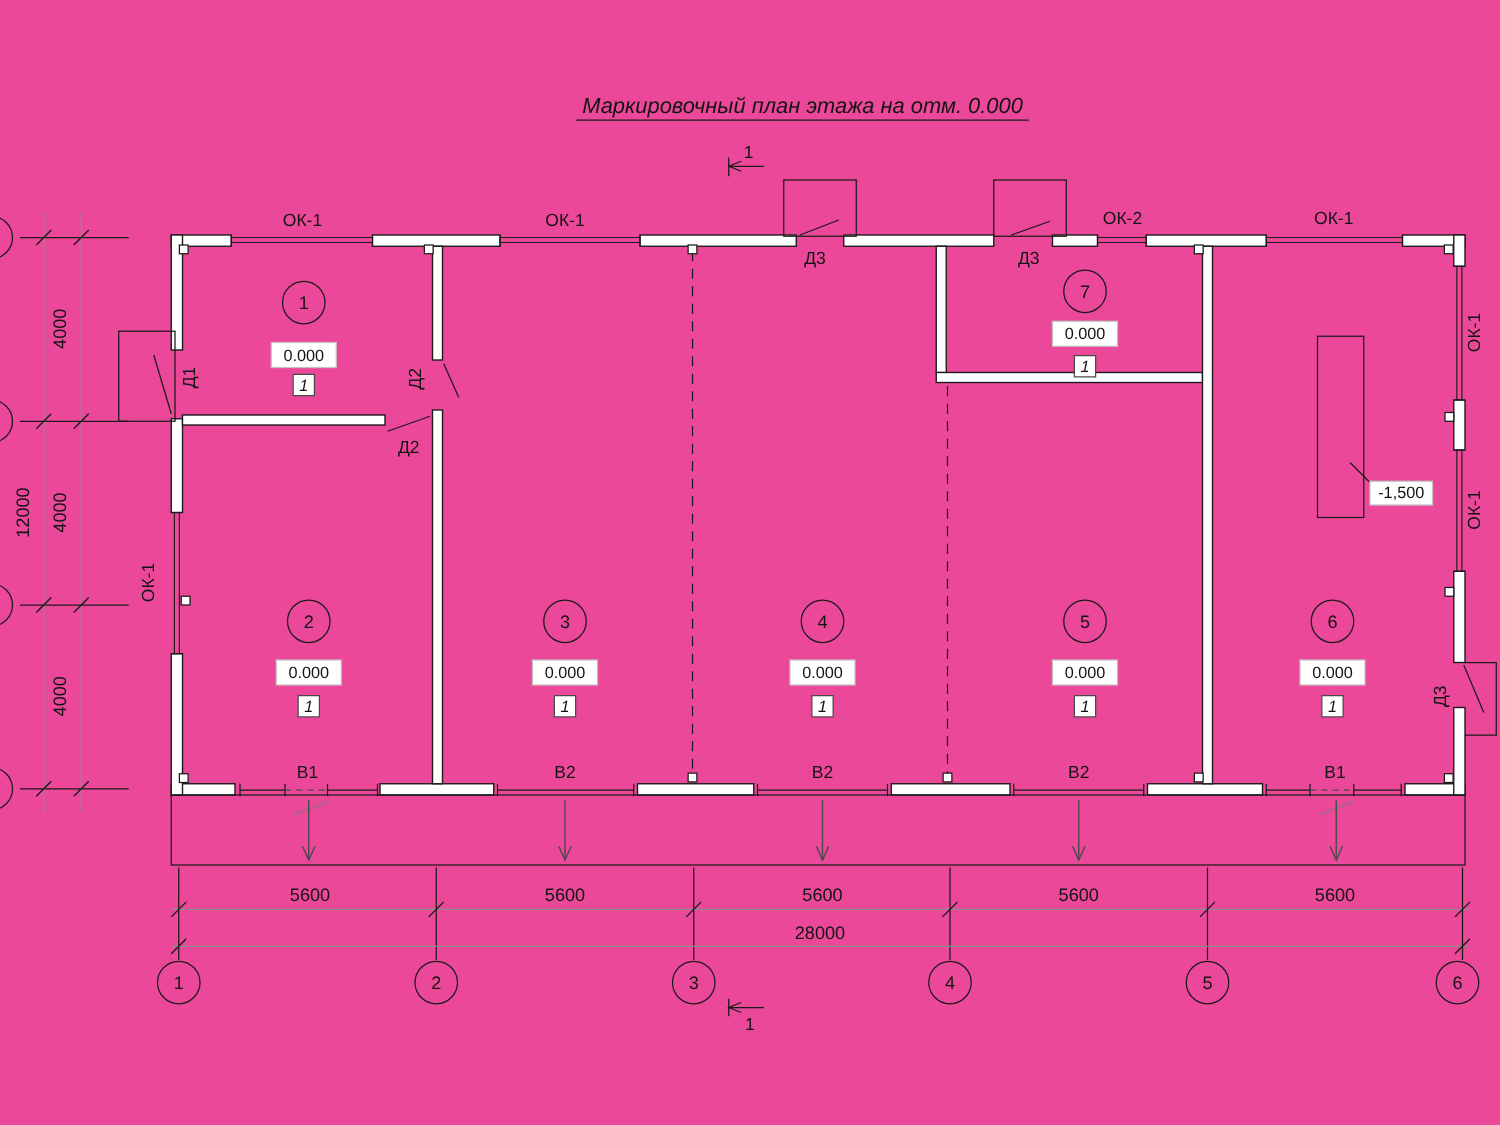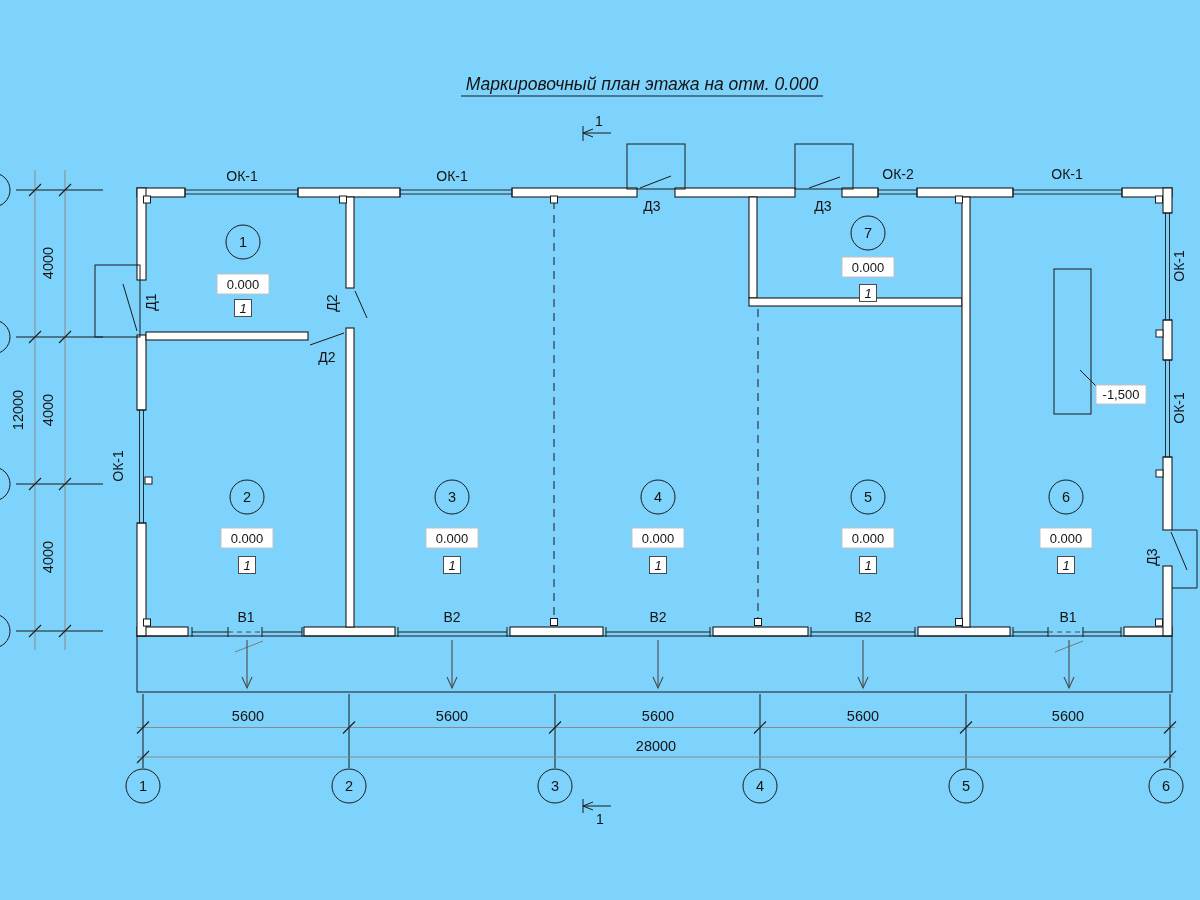--- a/index.html
+++ b/index.html
@@ -1,16 +1,16 @@
 <!DOCTYPE html>
 <html><head>
 <meta charset="utf-8">
 <style>
   html,body{margin:0;padding:0;background:#ffffff;}
-  .page{width:1200px;height:900px;position:relative;background:#7dd3fc;overflow:hidden;}
+  .page{width:1200px;height:900px;position:relative;background:#ec4899;overflow:hidden;}
   svg{display:block;}
   .t{font-family:"Liberation Sans","DejaVu Sans",sans-serif;fill:#141414;}
   .t14{font-size:14px;}
   .t13{font-size:13px;}
   .t15{font-size:14.5px;}
   .title{font-size:17.5px;font-style:italic;}
   .it{font-style:italic;}
   .thin{stroke:#1a1a1a;stroke-width:1;fill:none;}
   .wall{fill:#ffffff;stroke:#1a1a1a;stroke-width:1.1;}
   .sq{fill:#ffffff;stroke:#1a1a1a;stroke-width:1;}

